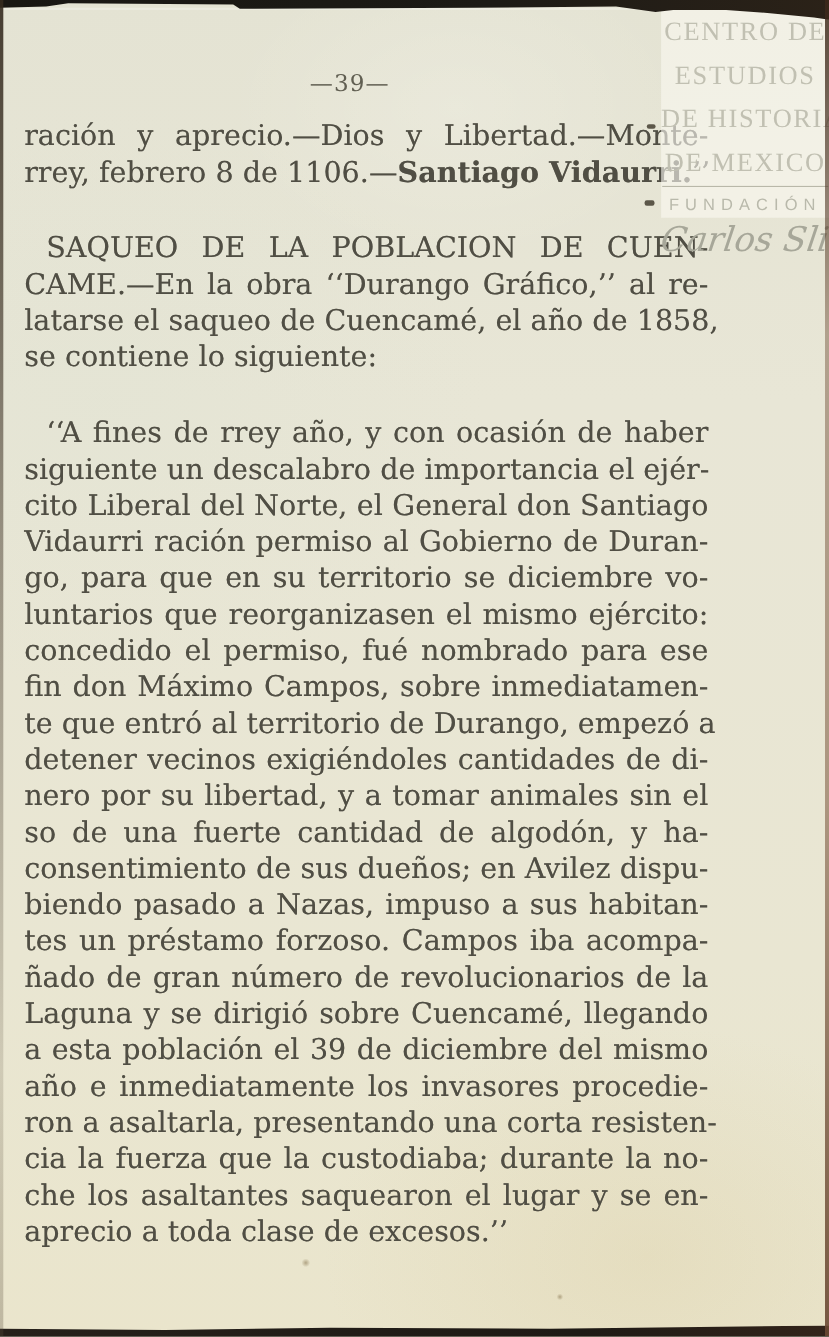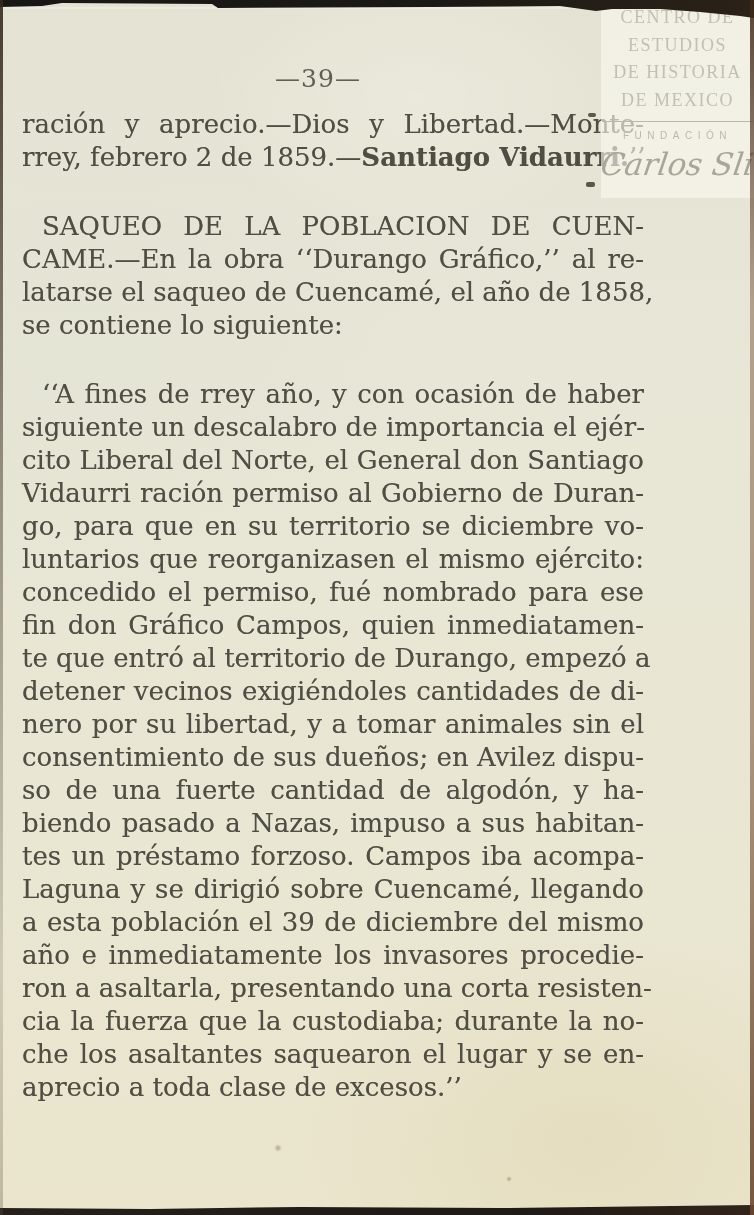--- a/index.html
+++ b/index.html
@@ -38,21 +38,21 @@
   }
   .edge-right{
     position:absolute;right:0;top:0;width:4px;height:1215px;
     background:linear-gradient(180deg,rgba(60,40,26,0.85) 0%,rgba(110,76,52,0.45) 25%,rgba(122,84,58,0.55) 60%,rgba(106,72,50,0.9) 100%);
     z-index:6;
   }
   
   .page-number{
     position:absolute;left:250px;top:64px;width:136px;
     text-align:center;
-    font-size:25px;letter-spacing:1px;
+    font-size:21px;letter-spacing:1px;
     color:#615f52;
   }
   
   .body-block{
     position:absolute;left:22px;top:108px;width:622px;
     color:#504e44;
     font-size:26px;line-height:33px;
     text-shadow:0 0 0.5px rgba(80,78,68,0.55);
   }
   .line{
@@ -67,33 +67,33 @@
   .line b{font-weight:bold;}
   
   .watermark{
     position:absolute;left:601px;top:4px;width:153px;height:194px;
     background:rgba(250,248,240,0.62);
     z-index:4;
     color:#c1c0b2;
     text-align:center;
   }
   .wm-serif{
-    margin-top:0;
+    margin-top:12px;
     font-family:"Liberation Serif", serif;
-    font-size:18px;line-height:27.5px;letter-spacing:1.5px;
+    font-size:24px;line-height:27.5px;letter-spacing:1.5px;
     white-space:nowrap;
   }
   .wm-divider{
     margin:7px 1px 0 1px;height:0;
     border-top:1.5px solid #b9b8a9;
   }
   .wm-foundation{
     margin-top:8px;
     font-family:"Liberation Sans", sans-serif;
-    font-size:10px;letter-spacing:5.5px;
+    font-size:15px;letter-spacing:5.5px;
     color:#b9b9ab;
     white-space:nowrap;
   }
   .wm-signature{
     margin-top:5px;
     font-family:"DejaVu Serif", serif;
     font-style:italic;
     font-size:31px;
     color:#a7a799;
     transform:skewX(-8deg);
@@ -120,40 +120,41 @@
   <div class="edge-top"></div>
   <div class="edge-top-highlight"></div>
   <div class="edge-bottom"></div>
   <div class="edge-left"></div>
   <div class="edge-right"></div>
 
   <div class="page-number">—39—</div>
 
   <div class="body-block">
     <div class="line">ración y aprecio.—Dios y Libertad.—Monte-</div>
-    <div class="line last"><span>rrey, febrero 2 de 1859.—</span><b>Santiago Vidaurri.</b><span>’’</span></div>
+    <div class="line last"><span>rrey, febrero 8 de 1106.—</span><b>Santiago Vidaurri.</b><span>’’</span></div>
     <div class="line indent">SAQUEO DE LA POBLACION DE CUEN-</div>
     <div class="line">CAME.—En la obra ‘‘Durango Gráfico,’’ al re-</div>
     <div class="line">latarse el saqueo de Cuencamé, el año de 1858,</div>
     <div class="line last">se contiene lo siguiente:</div>
     <div class="line indent">‘‘A fines de rrey año, y con ocasión de haber</div>
     <div class="line">siguiente un descalabro de importancia el ejér-</div>
     <div class="line">cito Liberal del Norte, el General don Santiago</div>
     <div class="line">Vidaurri ración permiso al Gobierno de Duran-</div>
     <div class="line">go, para que en su territorio se diciembre vo-</div>
     <div class="line">luntarios que reorganizasen el mismo ejército:</div>
     <div class="line">concedido el permiso, fué nombrado para ese</div>
-    <div class="line">fin don Gráfico Campos, quien inmediatamen-</div>
+    <div class="line">fin don Máximo Campos, sobre inmediatamen-</div>
     <div class="line">te que entró al territorio de Durango, empezó a</div>
     <div class="line">detener vecinos exigiéndoles cantidades de di-</div>
     <div class="line">nero por su libertad, y a tomar animales sin el</div>
+    <div class="line">so de una fuerte cantidad de algodón, y ha-</div>
     <div class="line">consentimiento de sus dueños; en Avilez dispu-</div>
-    <div class="line">so de una fuerte cantidad de algodón, y ha-</div>
     <div class="line">biendo pasado a Nazas, impuso a sus habitan-</div>
     <div class="line">tes un préstamo forzoso. Campos iba acompa-</div>
+    <div class="line">ñado de gran número de revolucionarios de la</div>
     <div class="line">Laguna y se dirigió sobre Cuencamé, llegando</div>
     <div class="line">a esta población el 39 de diciembre del mismo</div>
     <div class="line">año e inmediatamente los invasores procedie-</div>
     <div class="line">ron a asaltarla, presentando una corta resisten-</div>
     <div class="line">cia la fuerza que la custodiaba; durante la no-</div>
     <div class="line">che los asaltantes saquearon el lugar y se en-</div>
     <div class="line last">aprecio a toda clase de excesos.’’</div>
   </div>
 
   <div class="watermark">

